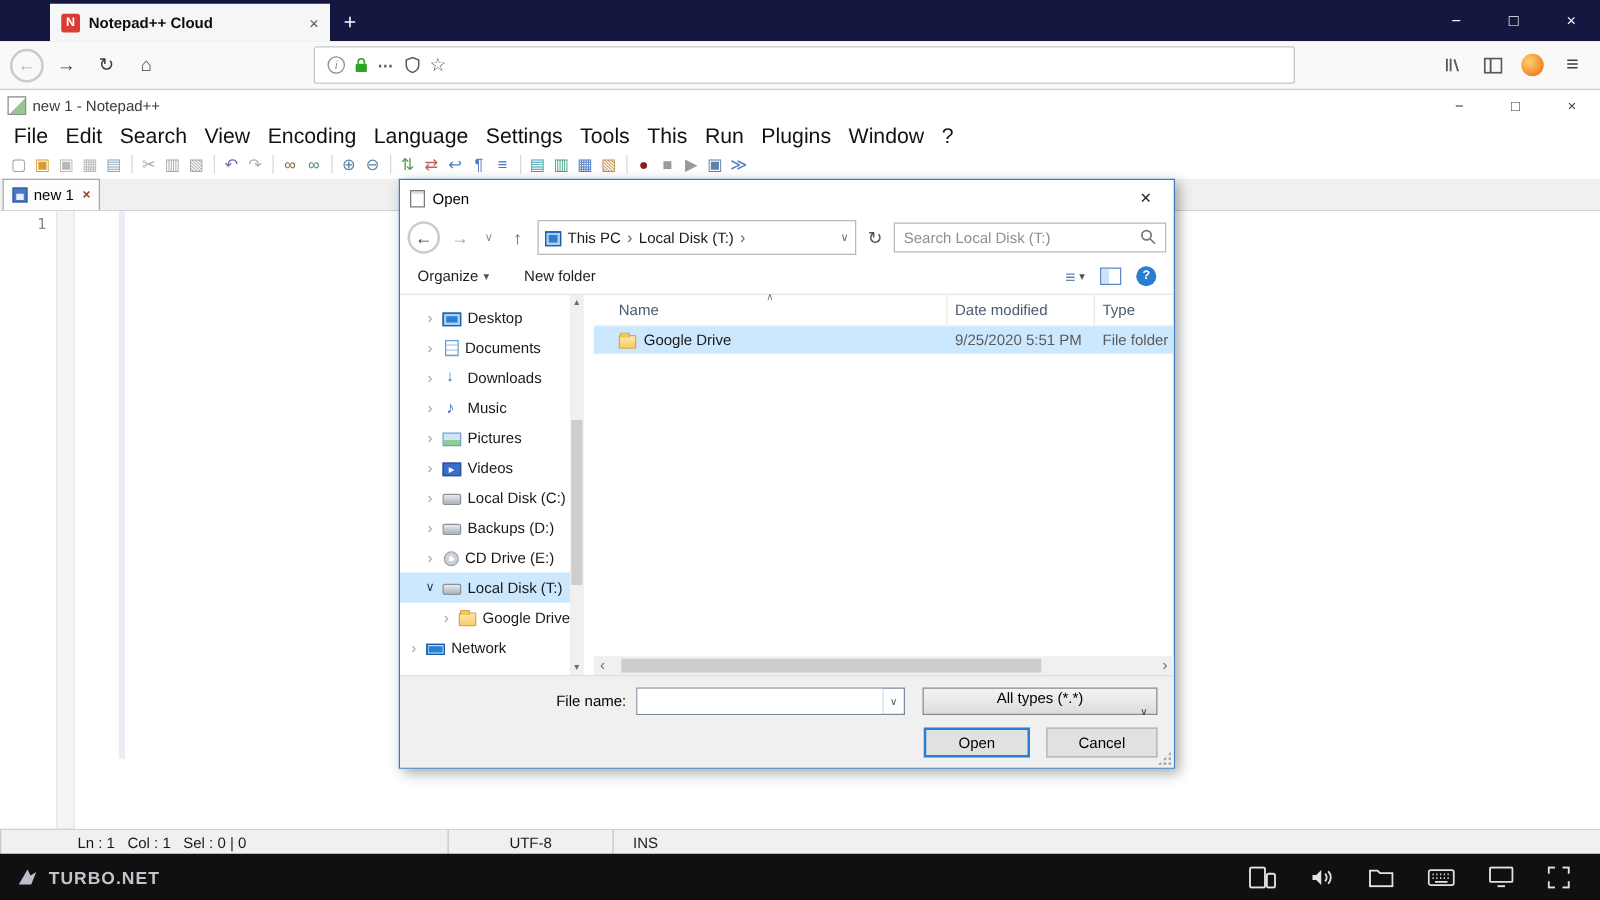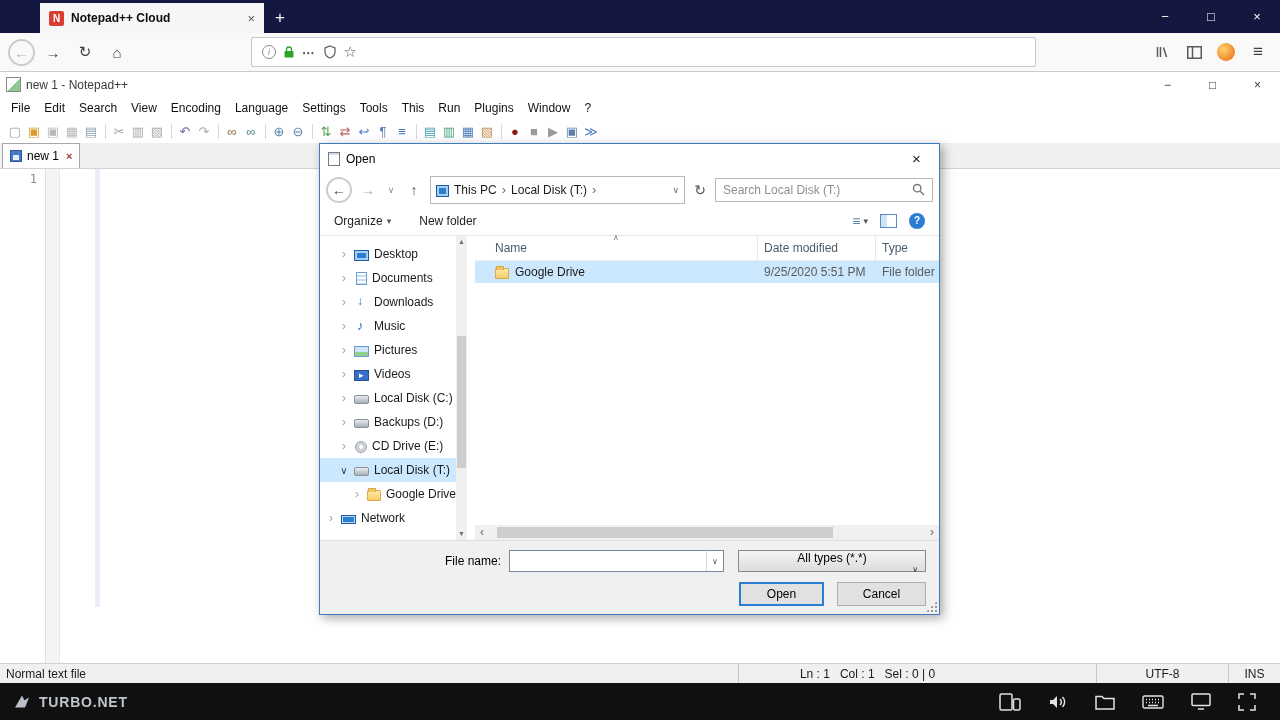--- a/index.html
+++ b/index.html
@@ -29,21 +29,21 @@
   .star { color:#5a5a5e; font-size:15px; }
   .avatar { width:18px; height:18px; border-radius:50%; background:radial-gradient(circle at 35% 35%, #ffd36b, #f0832a 72%); flex:none; }
   .menu-ham { font-size:17px; color:#3e3e42; }
 
   
   .np { position:absolute; top:72px; left:0; width:1280px; height:611px; background:#fff; display:flex; flex-direction:column; }
   .np-title { height:25px; display:flex; align-items:center; padding-left:6px; gap:5px; font-size:12px; color:#3c3c3c; background:#fff; flex:none; }
   .np-appicon { width:15px; height:15px; background:linear-gradient(135deg,#ffffff 52%,#8fc98f 52%); border:1px solid #8a8a8a; flex:none; }
   .np-controls { margin-left:auto; display:flex; }
   .np-ctl { width:45px; text-align:center; font-size:12px; color:#3c3c3c; }
-  .np-menu { height:22px; display:flex; align-items:center; font-size:12px; color:#111; padding-left:4px; flex:none; }
+  .np-menu { height:22px; display:flex; align-items:flex-start; font-size:17px; color:#111; padding-left:4px; flex:none; }
   .menu-item { padding:2px 7px; }
   .np-tools { height:24px; display:flex; align-items:center; padding-left:6px; flex:none; }
   .tbi { width:18px; height:18px; display:flex; align-items:center; justify-content:center; font-size:13px; margin-right:1px; }
   .tb-sep { width:1px; height:15px; background:#d8d8d8; margin:0 4px; }
   .np-tabbar { height:26px; background:#f0f0f0; border-bottom:1px solid #d2d2d2; display:flex; align-items:flex-end; padding-left:2px; flex:none; }
   .np-tab { height:25px; background:#fdfdfd; border:1px solid #a8a8a8; border-bottom:none; display:flex; align-items:center; gap:5px; padding:0 7px; font-size:12px; }
   .tab-doc { width:12px; height:12px; background:#4a78c5; border:1px solid #2f5b9f; position:relative; flex:none; }
   .tab-doc::after { content:""; position:absolute; left:2px; bottom:1px; width:6px; height:5px; background:#e8eef8; }
   .np-tab-close { color:#a03c32; font-weight:bold; font-size:11px; margin-left:2px; }
   .np-editor { flex:1; display:flex; min-height:0; background:#fff; }
@@ -266,21 +266,20 @@
     </div>
   </div>
   <div class="np-editor">
     <div class="gutter"><span>1</span></div>
     <div class="fold"></div>
     <div class="edit-area">
         <div class="col-marker"></div>
       </div>
   </div>
   <div class="np-status">
-    <div class="st st-doc">Normal text file</div>
     <div class="st st-pos">Ln : 1   Col : 1   Sel : 0 | 0</div>
     <div class="st st-eol">Windows (CR LF)</div>
     <div class="st st-enc">UTF-8</div>
     <div class="st st-ins">INS</div>
   </div>
 </div>
 
 <div class="dlg">
   <div class="dlg-title">
     <span class="dlg-icon"></span>

